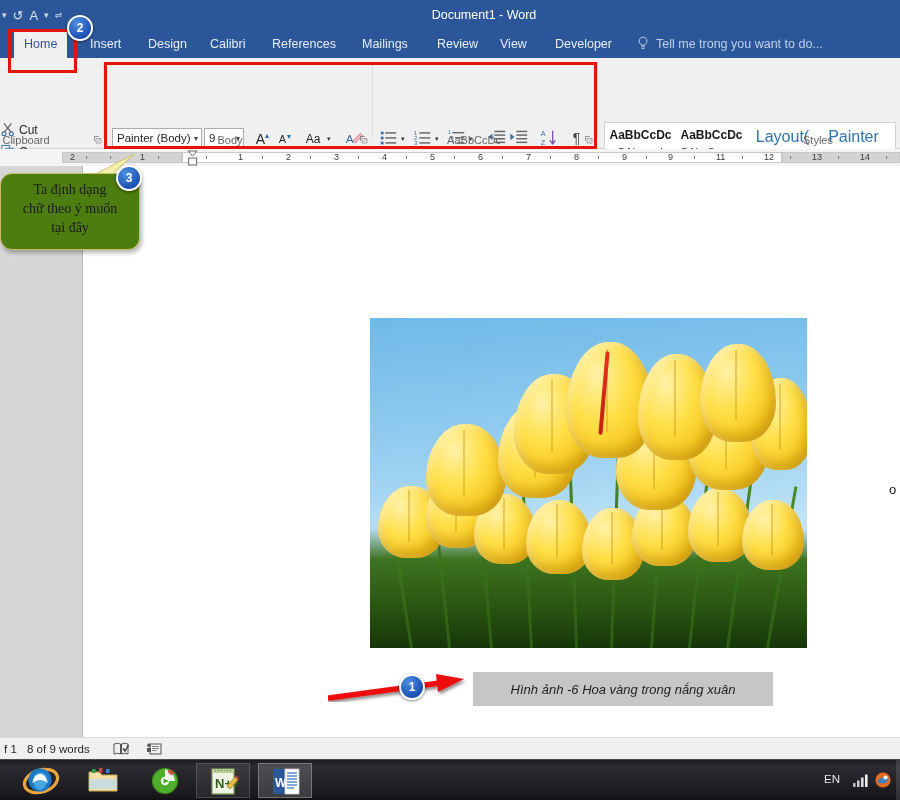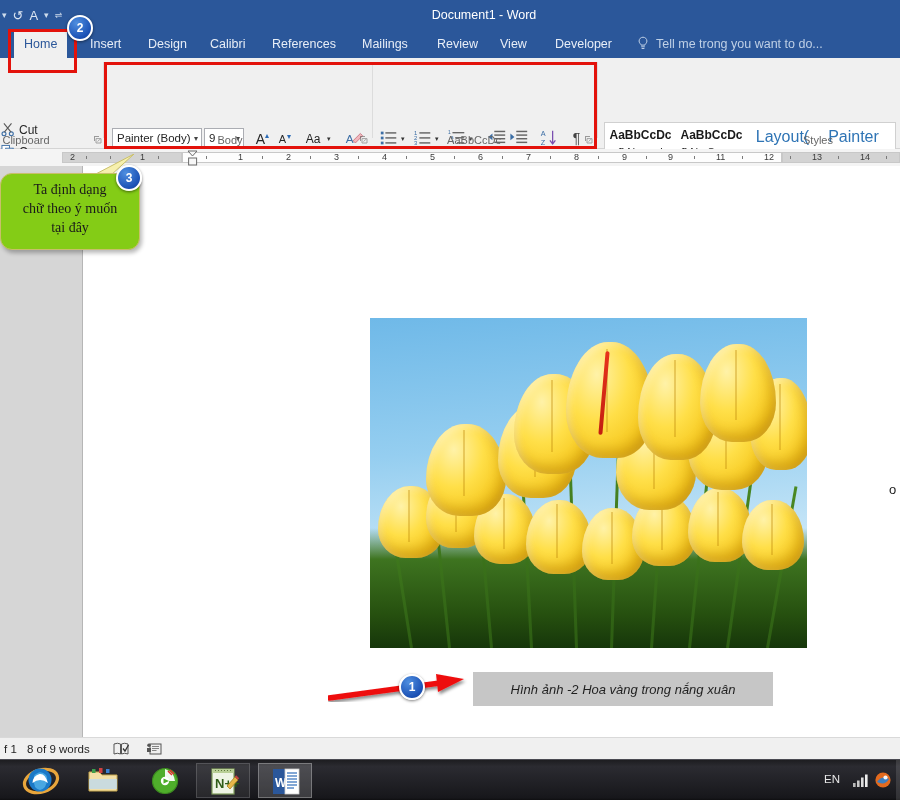--- a/index.html
+++ b/index.html
@@ -121,21 +121,21 @@
   .badge{
     position:absolute;width:22px;height:22px;border-radius:50%;
     background:radial-gradient(circle at 35% 28%,#4f8fe0,#1b51b5 70%,#133b8a);
     border:2px solid #ffffff;box-shadow:0 1px 3px rgba(0,0,0,.5);
     color:#fff;font-size:12px;font-weight:bold;
     display:flex;align-items:center;justify-content:center;
   }
   
   #callout{
     position:absolute;left:0px;top:173px;width:138px;height:75px;
-    background:#84cc16;border:1px solid #c9bf6a;border-radius:12px;
+    background:#4d7c0f;border:1px solid #c9bf6a;border-radius:12px;
     box-shadow:2px 3px 4px rgba(0,0,0,.28);
   }
   #callout-text{
     position:absolute;left:0;top:6px;width:138px;text-align:center;
     font-family:"Liberation Serif", serif;font-size:14px;color:#1a1a1a;line-height:19px;
   }
   #callout-tail{position:absolute;left:92px;top:154px;width:44px;height:24px;}
   
   #arrow1{position:absolute;left:328px;top:672px;width:140px;height:30px;}
   
@@ -501,21 +501,21 @@
 
       <div class="tulip" style="left:144px;top:56px;width:80px;height:100px"></div>
       <div class="tulip" style="left:196px;top:24px;width:88px;height:116px"></div>
       <div class="tulip" style="left:268px;top:36px;width:78px;height:106px"></div>
       <div class="tulip" style="left:330px;top:26px;width:76px;height:98px"></div>
       <div id="redstripe"></div>
     </div>
     <div id="pic-o">o</div>
 
     <div id="caption">
-      <span id="caption-text">Hình ảnh -2 Hoa vàng trong nắng xuân</span>
+      <span id="caption-text">Hình ảnh -6 Hoa vàng trong nắng xuân</span>
     </div>
   </div>
 </div>
 
 <svg id="callout-tail" viewBox="0 0 44 24">
   <path d="M0 22 L42 0 L18 22z" fill="#f7f0ae" stroke="#c9bf6a" stroke-width="1"></path>
 </svg>
 <div id="callout">
   <div id="callout-text"><span>Ta định dạng</span><br><span>chữ theo ý muốn</span><br><span>tại đây</span></div>
 </div>

